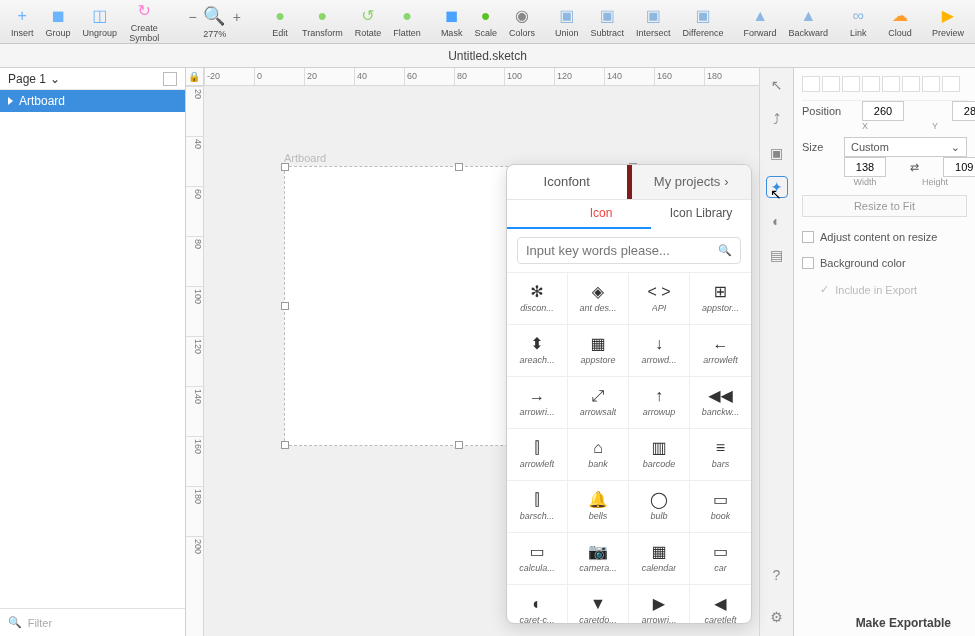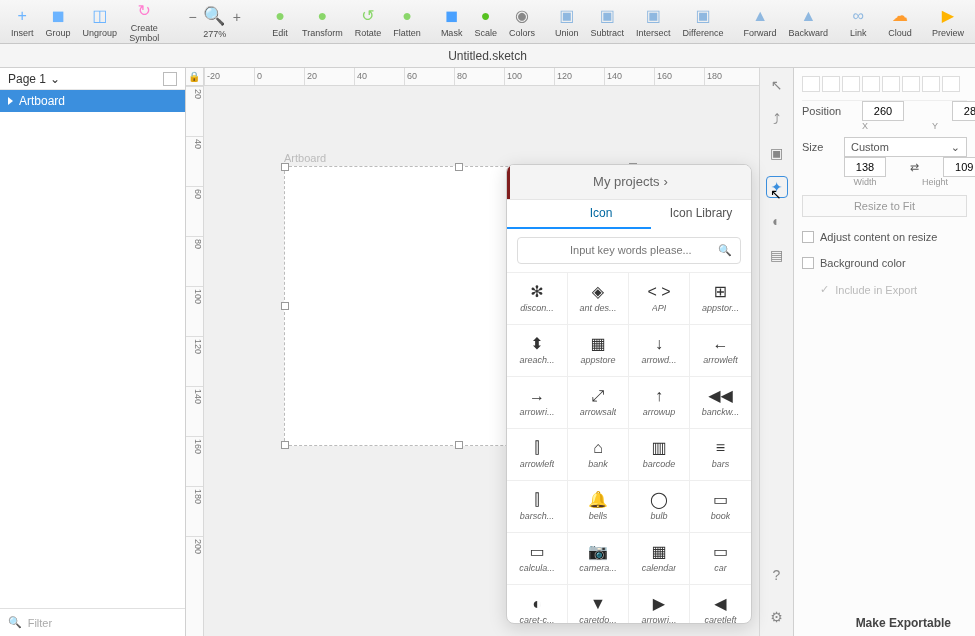--- a/index.html
+++ b/index.html
@@ -60,26 +60,26 @@
 .wide-btn { width:100%; height:22px; margin-top:8px; border:1px solid #ddd; background:#fafafa; color:#999; display:flex; align-items:center; justify-content:center; cursor:pointer; }
 .chk-row { display:flex; align-items:center; gap:6px; margin-top:14px; color:#555; }
 .chk { width:12px; height:12px; border:1px solid #bbb; background:#fff; }
 .chk-row.dim { color:#bbb; }
 .footer-label { position:absolute; bottom:6px; right:24px; font-weight:600; color:#444; font-size:12px; }
 
 
 .popover { position:absolute; top:164px; left:506px; width:246px; height:460px; background:#fff; border:1px solid #ccc; border-radius:8px; box-shadow:0 4px 18px rgba(0,0,0,.15); display:flex; flex-direction:column; overflow:hidden; }
 .pop-tabs1 { display:flex; height:36px; border-bottom:1px solid #e5e5e5; }
 .pop-tabs1 > div { flex:1; display:flex; align-items:center; justify-content:center; font-size:13px; cursor:pointer; gap:4px; }
-.pop-tabs1 .r { background:#f4f4f4; border-left:3px solid #7f1d1d; color:#666; }
+.pop-tabs1 .r { background:#f4f4f4; border-left:5px solid #7f1d1d; color:#666; }
 .pop-tabs2 { display:flex; height:30px; }
 .pop-tabs2 > div { flex:1; display:flex; align-items:center; justify-content:center; font-size:12px; cursor:pointer; border-bottom:2px solid transparent; }
-.pop-tabs2 .active { color:#0369a1; border-bottom-color:#1890ff;padding-left:44px; }
+.pop-tabs2 .active { color:#ef4444; border-bottom-color:#1890ff;padding-left:44px; }
 .pop-search { margin:8px 10px; height:28px; border:1px solid #ddd; border-radius:4px; display:flex; align-items:center; padding:0 8px; color:#bbb; gap:6px; }
-.pop-search input { border:none; outline:none; flex:1; font-size:11px; background:transparent;margin-left:44px; }
+.pop-search input { border:none; outline:none; flex:1; font-size:13px; background:transparent; }
 .icon-grid { display:grid; grid-template-columns:repeat(4, 1fr); border-top:1px solid #eee; overflow-y:auto; }
 .icon-cell { height:52px; border-right:1px solid #eee; border-bottom:1px solid #eee; display:flex; flex-direction:column; align-items:center; justify-content:center; gap:3px; cursor:pointer; }
 .icon-cell:nth-child(4n){ border-right:none; }
 .icon-cell .ic { font-size:16px; color:#333; line-height:1; }
 .icon-cell .nm { font-size:9px; color:#666; max-width:48px; overflow:hidden; text-overflow:ellipsis; white-space:nowrap;font-style:italic; }
 
 .cursor { position:absolute; top:186px; left:770px; font-size:14px; color:#000; pointer-events:none; }
 </style>
 </head>
 <body>
@@ -308,20 +308,21 @@
     </div>
     <div class="chk-row dim" style="margin-left:18px">
       <span>✓</span>
       <span>Include in Export</span>
     </div>
   </div>
 </div>
 
 <div class="popover">
   <div class="pop-tabs1">
+    <div>Iconfont</div>
     <div class="r">
       <span>My projects</span>
       <span>›</span>
     </div>
   </div>
   <div class="pop-tabs2">
     <div class="active">Icon</div>
     <div>Icon Library</div>
   </div>
   <div class="pop-search">

